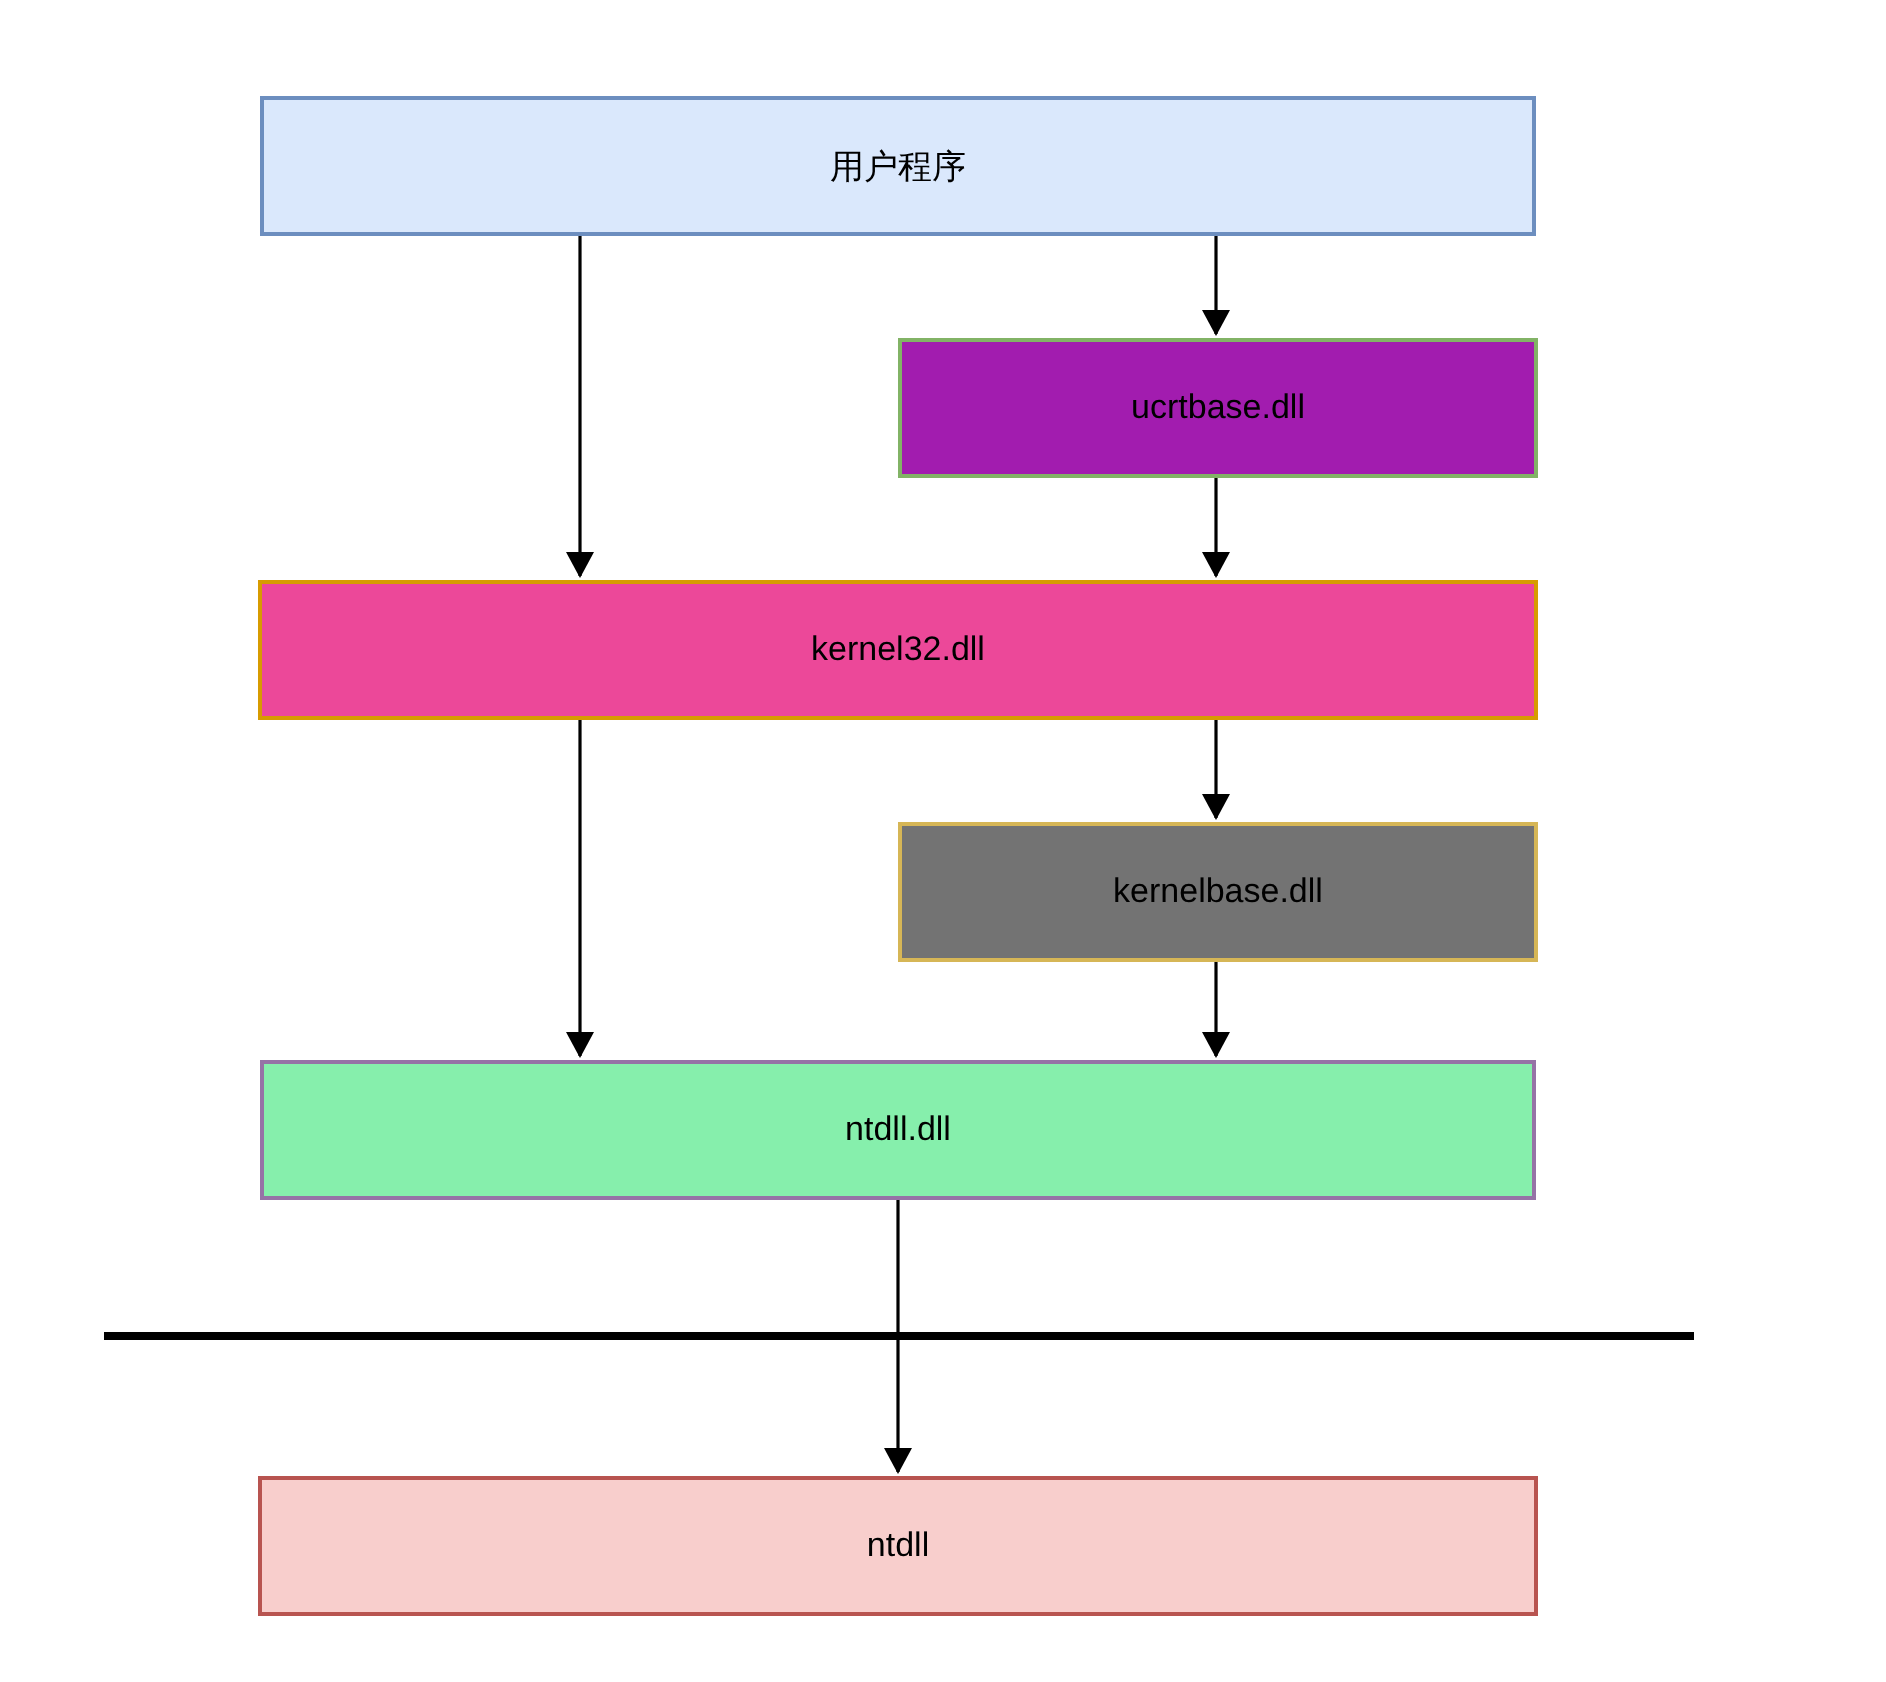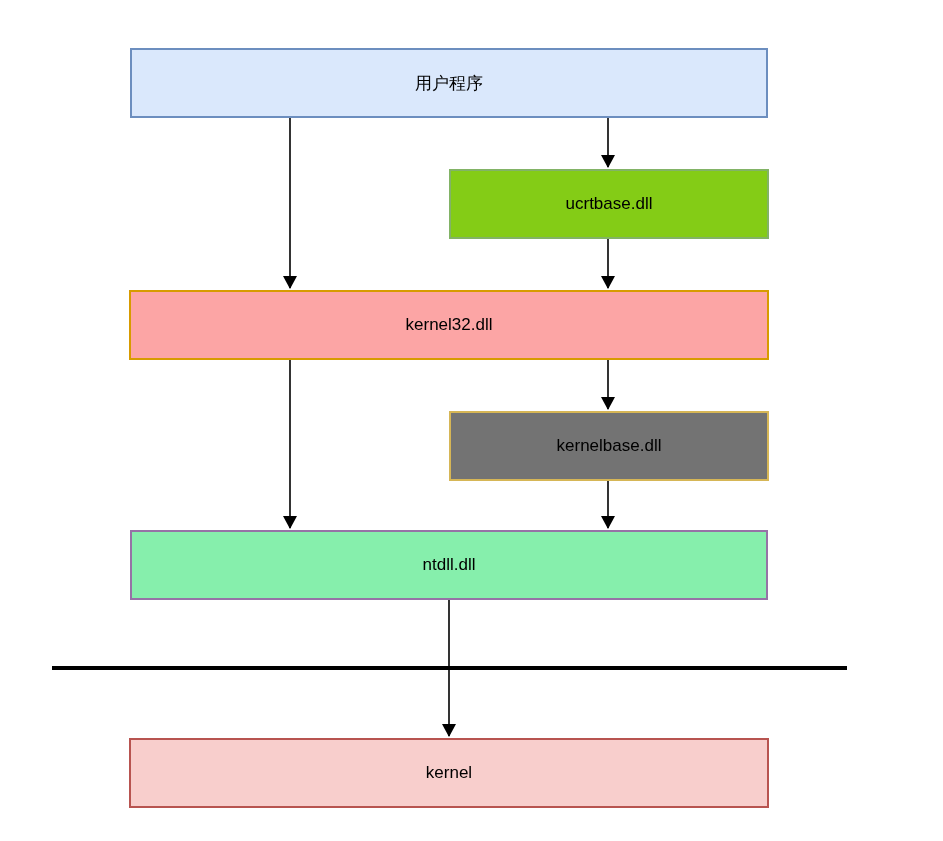--- a/index.html
+++ b/index.html
@@ -35,25 +35,25 @@
     color: #000000;
     text-align: center;
     white-space: nowrap;
   }
   .node-user-program {
     left: 130px; top: 48px; width: 638px; height: 70px;
     background: #dae8fc; border-color: #6c8ebf;
   }
   .node-ucrtbase {
     left: 449px; top: 169px; width: 320px; height: 70px;
-    background: #84cc16; border-color: #82b366;
+    background: #a21caf; border-color: #82b366;
   }
   .node-kernel32 {
     left: 129px; top: 290px; width: 640px; height: 70px;
-    background: #fca5a5; border-color: #d79b00;
+    background: #ec4899; border-color: #d79b00;
   }
   .node-kernelbase {
     left: 449px; top: 411px; width: 320px; height: 70px;
     background: #737373; border-color: #d6b656;
   }
   .node-ntdll {
     left: 130px; top: 530px; width: 638px; height: 70px;
     background: #86efac; border-color: #9673a6;
   }
   .node-kernel {
@@ -107,16 +107,16 @@
 
   <div class="node node-kernelbase">
     <span>kernelbase.dll</span>
   </div>
 
   <div class="node node-ntdll">
     <span>ntdll.dll</span>
   </div>
 
   <div class="node node-kernel">
-    <span>kernel</span>
+    <span>ntdll</span>
   </div>
 
 </div>
 
 </body></html>

